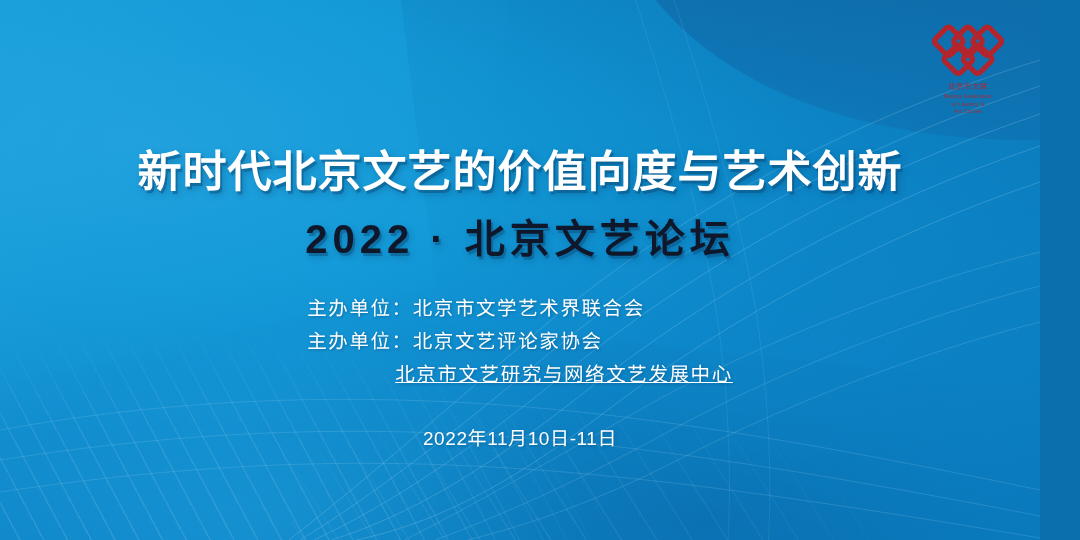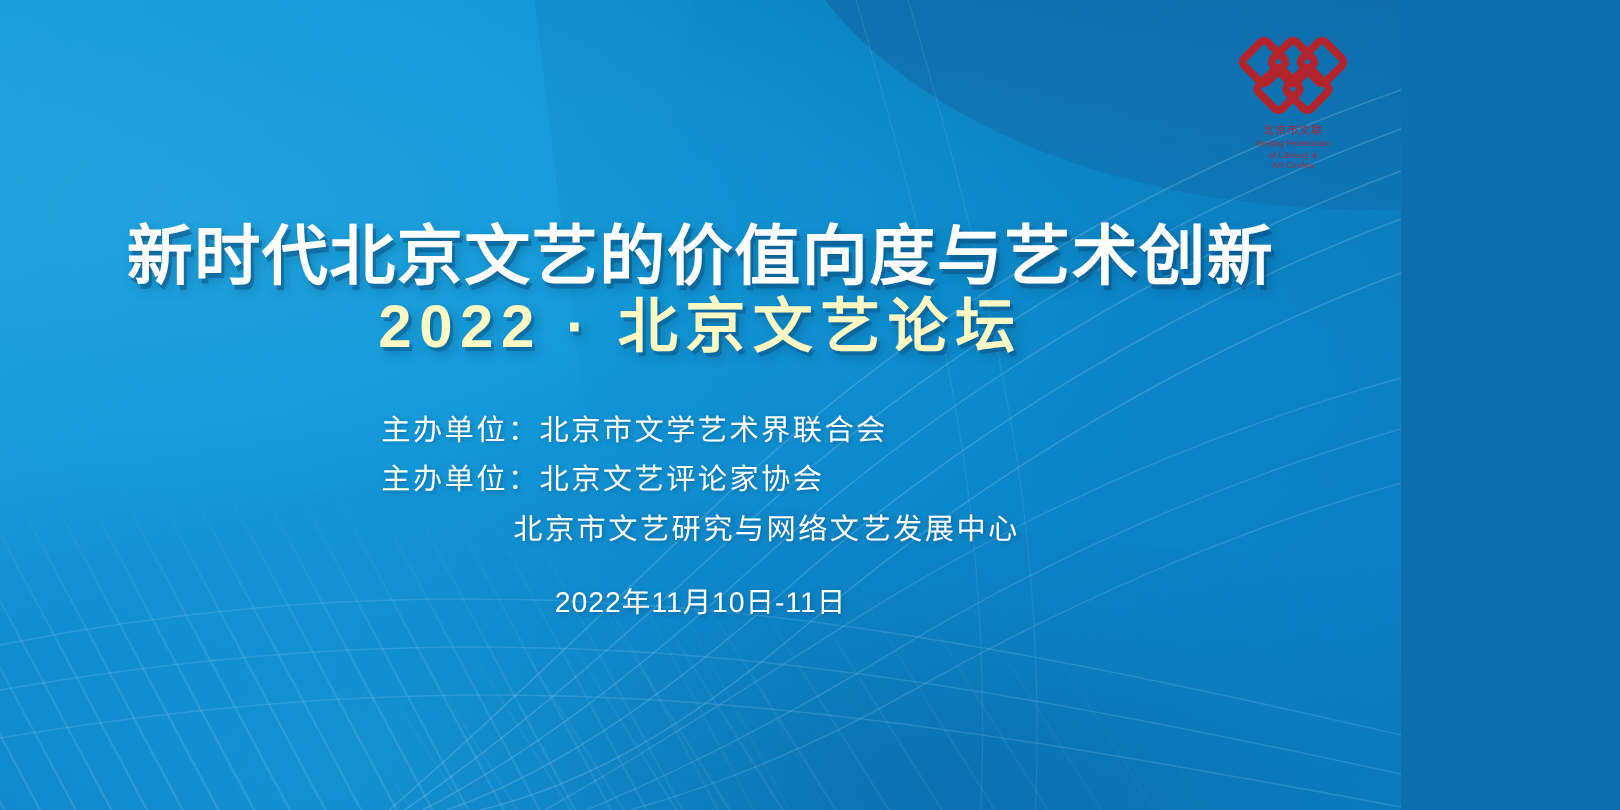--- a/index.html
+++ b/index.html
@@ -4,21 +4,21 @@
 <title>2022 Beijing Literature and Art Forum Banner</title>
 <style>
   html, body {
     margin: 0;
     padding: 0;
     background: #0b6fae;
   }
 
   .poster {
     position: relative;
-    width: 934px;
+    width: 1040px;
     height: 540px;
     overflow: hidden;
     font-family: "Liberation Sans", "DejaVu Sans", sans-serif;
     background: #0e86c8;
   }
 
   
   .bg-base {
     position: absolute;
     inset: 0;
@@ -175,46 +175,46 @@
     color: #ffffff;
     letter-spacing: 1px;
     line-height: 1.08;
     white-space: nowrap;
     text-shadow:
       2px 3px 0 rgba(8,70,115,0.42),
       3px 4px 7px rgba(6,58,100,0.34);
   }
 
   .title-sub {
-    margin-top: 0;
+    margin-top: 21px;
     font-size: 40px;
     font-weight: 700;
-    color: #fef9c3;
+    color: #0f172a;
     letter-spacing: 5px;
     line-height: 1.12;
     white-space: nowrap;
     text-shadow:
       2px 3px 0 rgba(8,70,115,0.40),
       3px 4px 7px rgba(6,58,100,0.32);
   }
 
   .orgs {
     margin-top: 32px;
     font-family: "Liberation Serif", "DejaVu Serif", serif;
     color: #ffffff;
     font-size: 19.5px;
     line-height: 1.68;
     letter-spacing: 1.6px;
     text-shadow: 1px 1px 3px rgba(8,66,110,0.45);
   }
   .org-line { white-space: nowrap; }
-  .org-line.indented { padding-left: 88px; }
+  .org-line.indented { padding-left: 88px; text-decoration: underline; }
 
   .date {
-    margin-top: 15px;
+    margin-top: 31px;
     font-size: 19px;
     font-weight: 400;
     color: #ffffff;
     letter-spacing: 0.6px;
     white-space: nowrap;
     text-shadow: 1px 1px 3px rgba(8,66,110,0.42);
   }
 </style>
 </head>
 <body>

